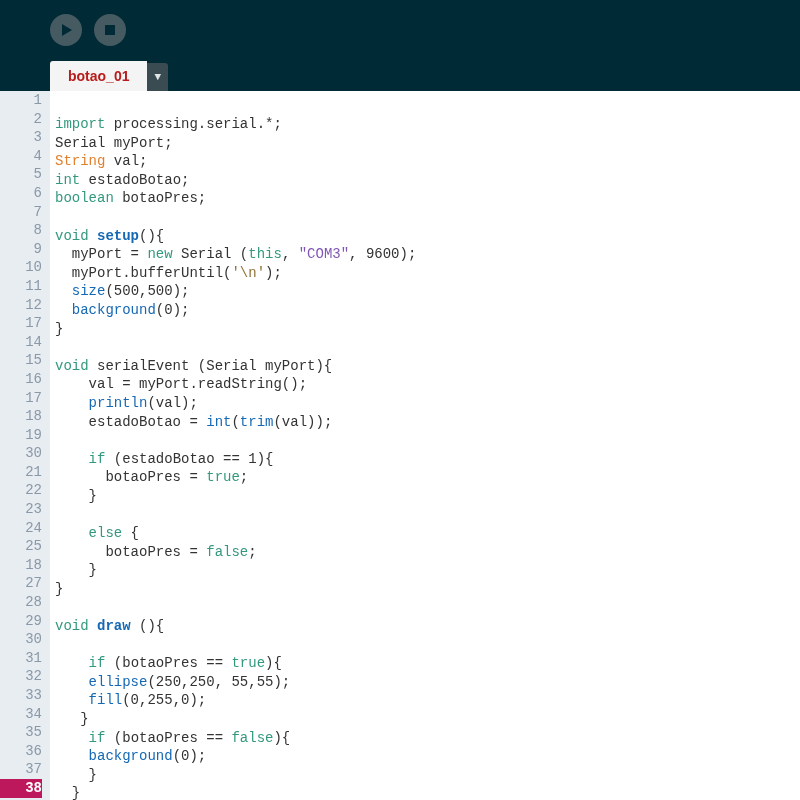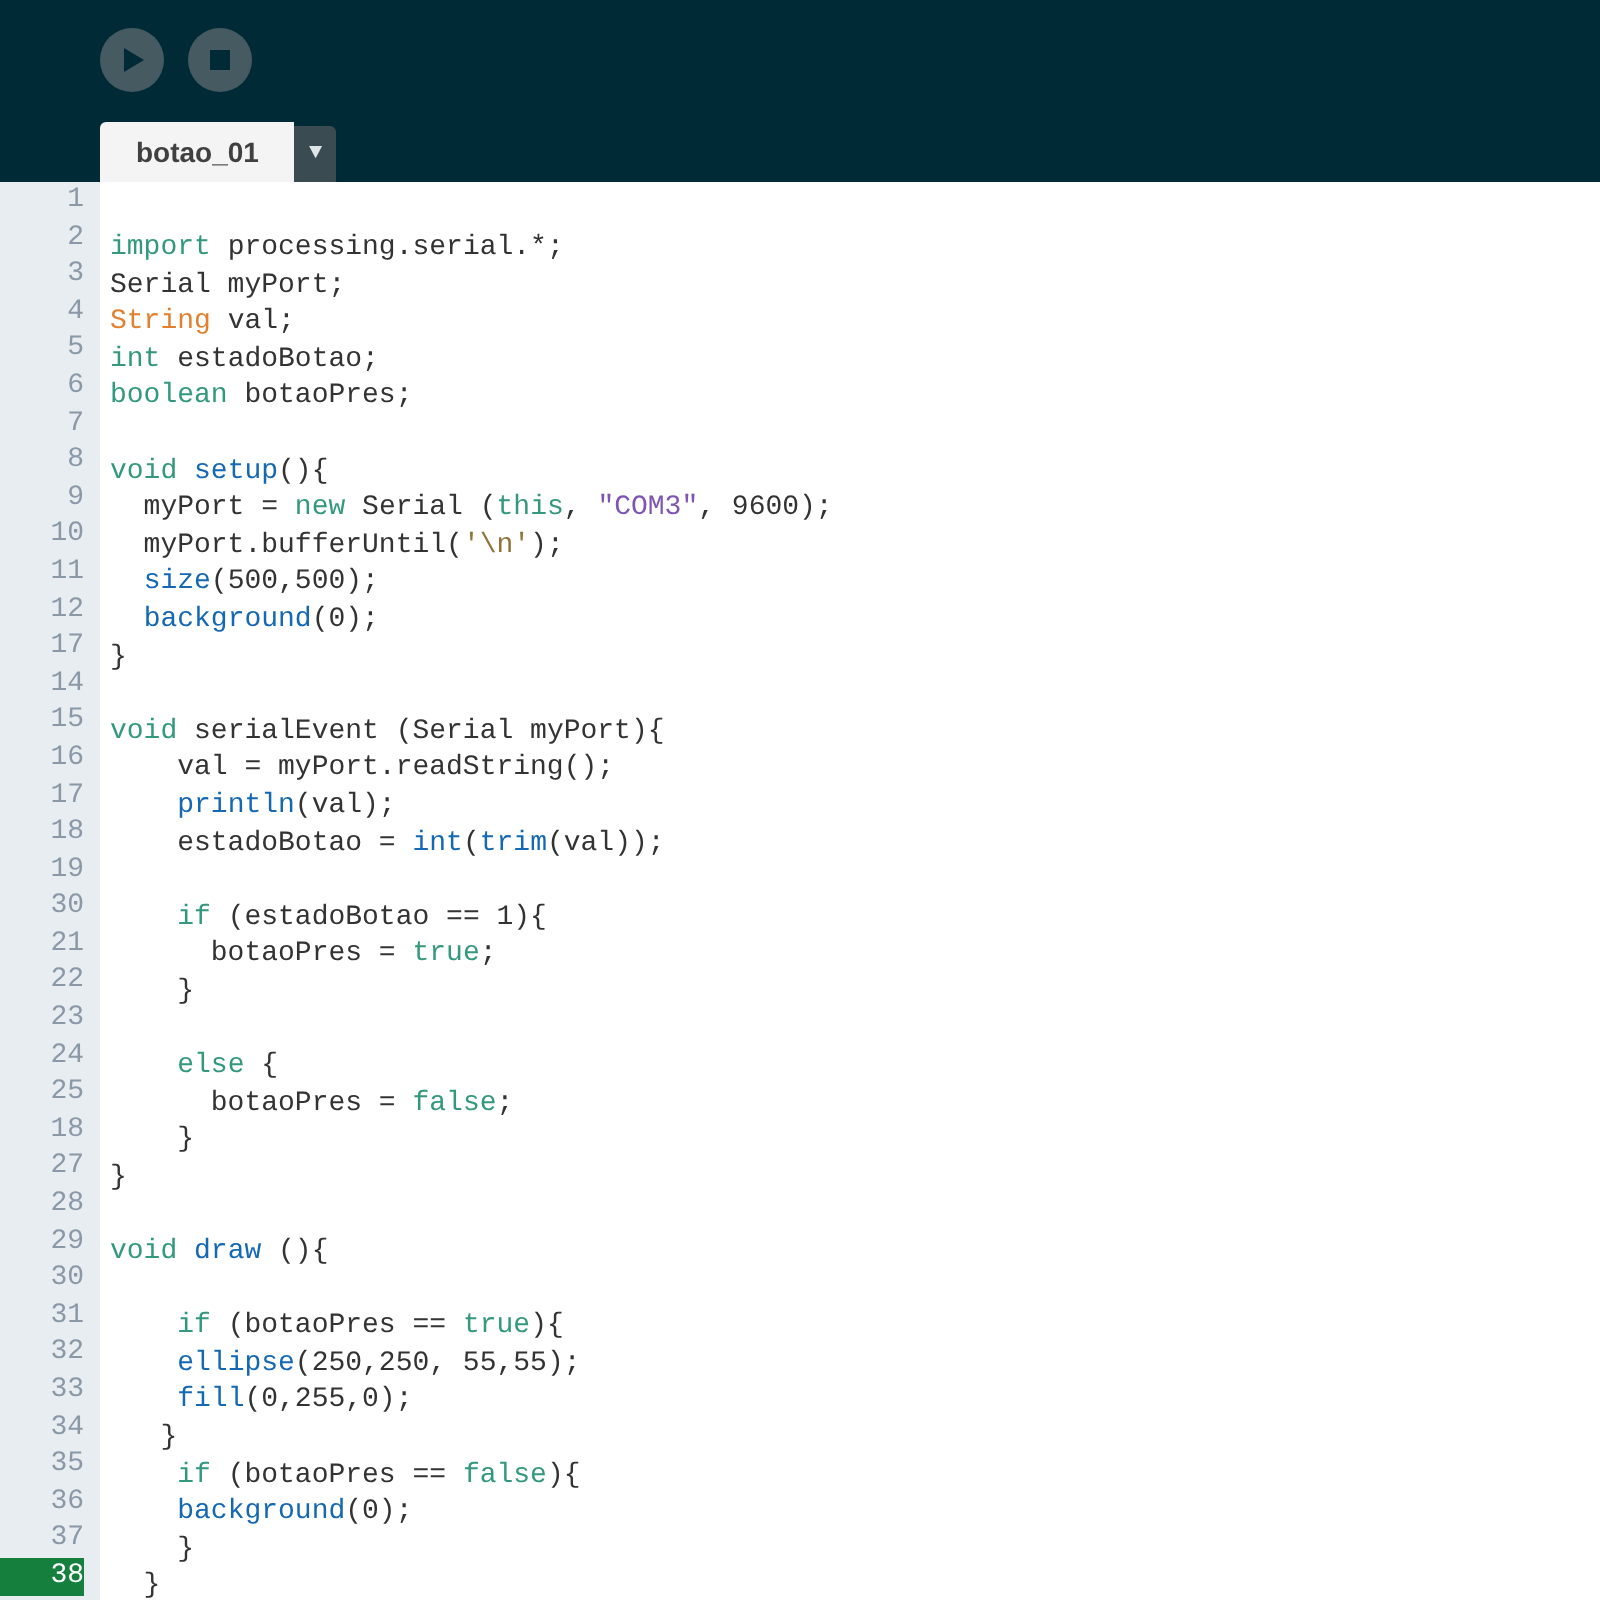--- a/index.html
+++ b/index.html
@@ -41,21 +41,21 @@
   }
   .tabbar {
     background: #002b36;
     height: 31px;
     display: flex;
     align-items: flex-end;
     padding-left: 50px;
   }
   .tab {
     background: #f4f4f4;
-    color: #404040;
+    color: #b91c1c;
     font-family: -apple-system, Helvetica, Arial, sans-serif;
     font-size: 14px;
     font-weight: 600;
     padding: 7px 18px;
     border-top-left-radius: 3px;
     border-top-right-radius: 0;
   }
   .tab-dd {
     background: #3a4b52;
     color: #e0e6e8;
@@ -72,33 +72,33 @@
   }
   .gutter {
     background: #e8edf2;
     color: #8a98a7;
     text-align: right;
     padding: 0 8px 0 0;
     width: 50px;
     user-select: none;
   }
   .gutter .ln { height: 18.6px; }
-  .gutter .ln.current { background: #15803d; color: #fff; }
+  .gutter .ln.current { background: #be185d; color: #fff; font-weight: bold; }
   .code {
     flex: 1;
     padding-left: 5px;
     white-space: pre;
     color: #333;
     margin-top: 24px;
   }
   .code .line { height: 18.6px; }
   .code .line.current { background: #e9f5f0; }
   .kw   { color: #33997e; }          
   .type { color: #e2802e; }          
-  .fnDecl { color: #1568b3; font-weight: 400; } 
+  .fnDecl { color: #1568b3; font-weight: 700; } 
   .fnCall { color: #1568b3; }        
   .str  { color: #7e55b3; }          
   .chr  { color: #917338; }          
   .cursor {
     display: inline-block;
     width: 1px; height: 15px;
     background: #222;
     vertical-align: -2px;
   }
 </style>

